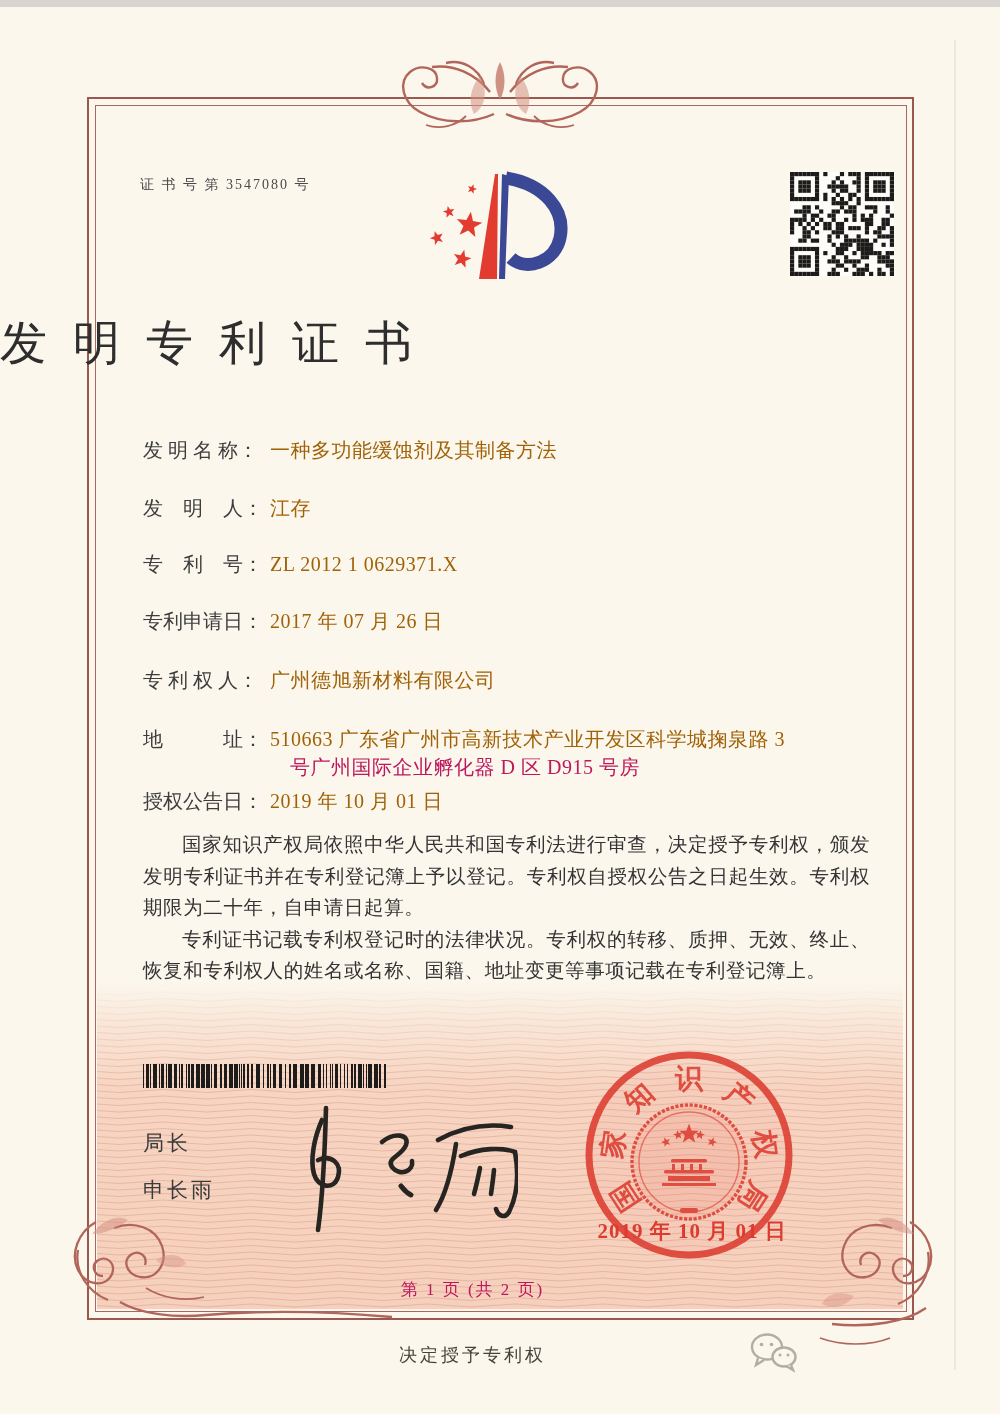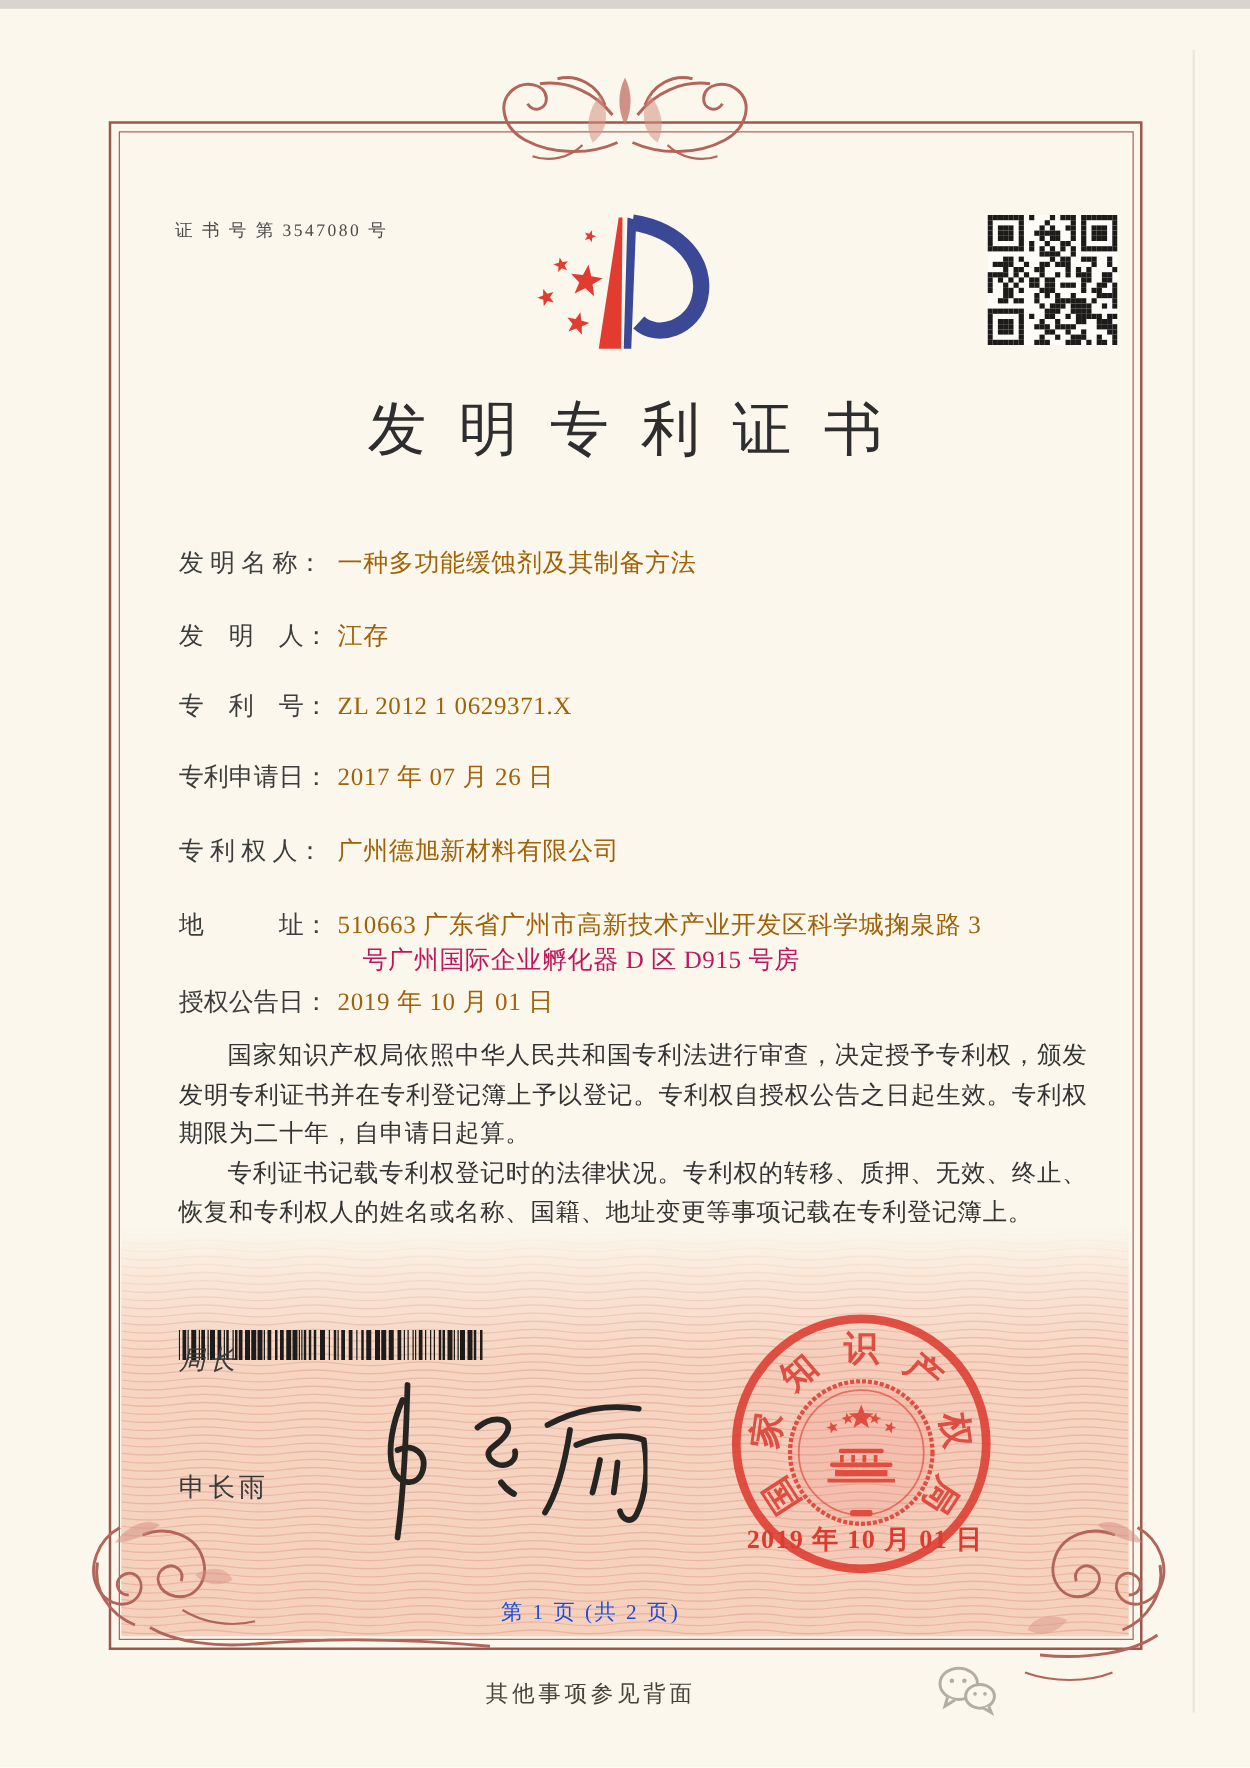--- a/index.html
+++ b/index.html
@@ -4,39 +4,39 @@
 <style>
   html,body{margin:0;padding:0;background:#ffffff;}
   .page{position:relative;width:1000px;height:1414px;background:#fbf7ed;overflow:hidden;
         font-family:"Liberation Serif","DejaVu Serif",serif;color:#3b3b3b;}
   .abs{position:absolute;}
   .top-edge{left:0;top:0;width:1000px;height:7px;background:#d8d5d0;}
   .right-edge{left:954px;top:40px;width:2px;height:1330px;background:rgba(120,110,100,.10);}
   .frame-outer{left:87px;top:97px;width:823px;height:1219px;border:2.6px solid #99594f;}
   .frame-inner{left:95px;top:105px;width:810px;height:1205px;border:1.4px solid #aa675d;}
   .cert-no{left:140px;top:176px;font-size:14px;letter-spacing:2px;color:#4a4a4a;}
-  .title-wrap{left:0;top:312px;width:1000px;text-align:center;}
+  .title-wrap{left:0;top:312px;width:1000px;text-align:left;}
   .title{display:inline-block;font-size:47px;letter-spacing:26px;margin-right:-26px;color:#2e2e2e;}
   .row{left:143px;font-size:20px;white-space:nowrap;}
   .row .lbl{display:inline-block;min-width:122px;color:#3d3d3d;}
   .row .val{letter-spacing:.5px;color:#a16207;}
   .addr2{left:265px;font-size:20px;letter-spacing:.5px;color:#be185d;margin-left:25px;}
   .grant2{left:510px;}
   .paras{left:143px;top:829px;width:727px;font-size:19.5px;line-height:31.5px;
          color:#343434;text-align:justify;letter-spacing:.6px;}
   .paras p{margin:0;text-indent:2em;}
   .pink-zone{left:97px;top:982px;width:806px;height:327px;
     background:linear-gradient(180deg,rgba(248,219,202,0) 0%,rgba(247,214,195,.55) 14%,
                rgba(246,210,190,.92) 32%,rgba(245,207,187,.97) 100%);}
   .waves{-webkit-mask-image:linear-gradient(180deg,transparent 0,black 95px);
          mask-image:linear-gradient(180deg,transparent 0,black 95px);}
   .commissioner{left:143px;font-size:21px;color:#3a3a3a;letter-spacing:3px;}
   .seal-date{left:592px;top:1217px;width:200px;text-align:center;font-size:21px;
              color:#dc3c30;letter-spacing:1px;font-weight:bold;}
-  .page-no{left:0;top:1278px;width:945px;text-align:center;font-size:17px;color:#1d4ed8;letter-spacing:2px;}
+  .page-no{left:0;top:1278px;width:945px;text-align:center;font-size:17px;color:#be185d;letter-spacing:2px;}
   .back-note{left:0;top:1343px;width:945px;text-align:center;font-size:18px;color:#45443b;letter-spacing:3px;}
   .watermark{left:748px;top:1331px;display:flex;align-items:center;gap:6px;color:#b3aea4;}
   .watermark .wm-text{font-size:28px;letter-spacing:1px;}
   svg{display:block;}
 </style>
 </head>
 <body>
 
 <div class="page">
 
@@ -543,21 +543,21 @@
         <rect x="215" y="0" width="4" height="24"></rect>
         <rect x="220" y="0" width="1" height="24"></rect>
         <rect x="223" y="0" width="1" height="24"></rect>
         <rect x="225" y="0" width="4" height="24"></rect>
         <rect x="231" y="0" width="4" height="24"></rect>
         <rect x="236" y="0" width="2" height="24"></rect>
         <rect x="241" y="0" width="2" height="24"></rect>
       </g>
   </svg>
 
-  <div class="abs commissioner" style="top:1074px;font-style:italic;">局长</div>
+  <div class="abs commissioner" style="top:1129px;">局长</div>
   <div class="abs commissioner" style="top:1176px;">申长雨</div>
 
   <svg class="abs" style="left:262px;top:1098px;" width="256" height="150" viewBox="0 0 256 150">
     <g fill="none" stroke="#262522" stroke-width="4.6" stroke-linecap="round">
       <path d="M64,10 C63,48 61,96 56,132"></path>
       <path d="M60,22 C52,40 48,62 52,76 C56,90 72,92 76,79 C80,66 70,56 56,62"></path>
       <path d="M120,44 C132,34 148,36 144,47 C140,58 124,60 130,69 C138,79 152,73 150,63"></path>
       <path d="M139,88 C142,92 145,95 149,97" stroke-width="5"></path>
       <path d="M176,42 C198,30 224,25 249,29"></path>
       <path d="M194,46 C190,72 184,96 174,112"></path>
@@ -619,21 +619,21 @@
       <path d="M52,92 C32,84 18,62 22,40"></path>
       <path d="M58,16 C78,8 100,16 106,34 C112,52 100,68 84,65 C70,62 66,48 76,42 C83,38 92,44 89,53"></path>
       <path d="M24,96 C44,110 80,116 118,112"></path>
       <path d="M60,126 C80,134 108,134 130,126" stroke-width="1.7"></path>
       <path d="M36,22 C46,8 62,2 72,8 C62,16 48,22 36,22 Z" fill="#d69183" opacity=".55" stroke="none"></path>
       <path d="M96,84 C110,78 124,82 128,92 C116,98 104,94 96,84 Z" fill="#d69183" opacity=".45" stroke="none"></path>
     </g>
   </svg>
 
   <div class="abs page-no">第 1 页 (共 2 页)</div>
-  <div class="abs back-note">其他事项参见背面</div>
+  <div class="abs back-note">决定授予专利权</div>
 
   <div class="abs watermark">
     <svg width="50" height="42" viewBox="0 0 50 42">
       <g stroke="#b3aea4" stroke-width="2.4" fill="#fbf7ed">
         <ellipse cx="19" cy="16" rx="15" ry="12.5"></ellipse>
         <path d="M10,27 L8,34 L16,29" fill="#fbf7ed"></path>
         <ellipse cx="36" cy="26" rx="11.5" ry="9.5"></ellipse>
         <path d="M43,34 L45,39 L38,35" fill="#fbf7ed"></path>
       </g>
       <g fill="#b3aea4">

